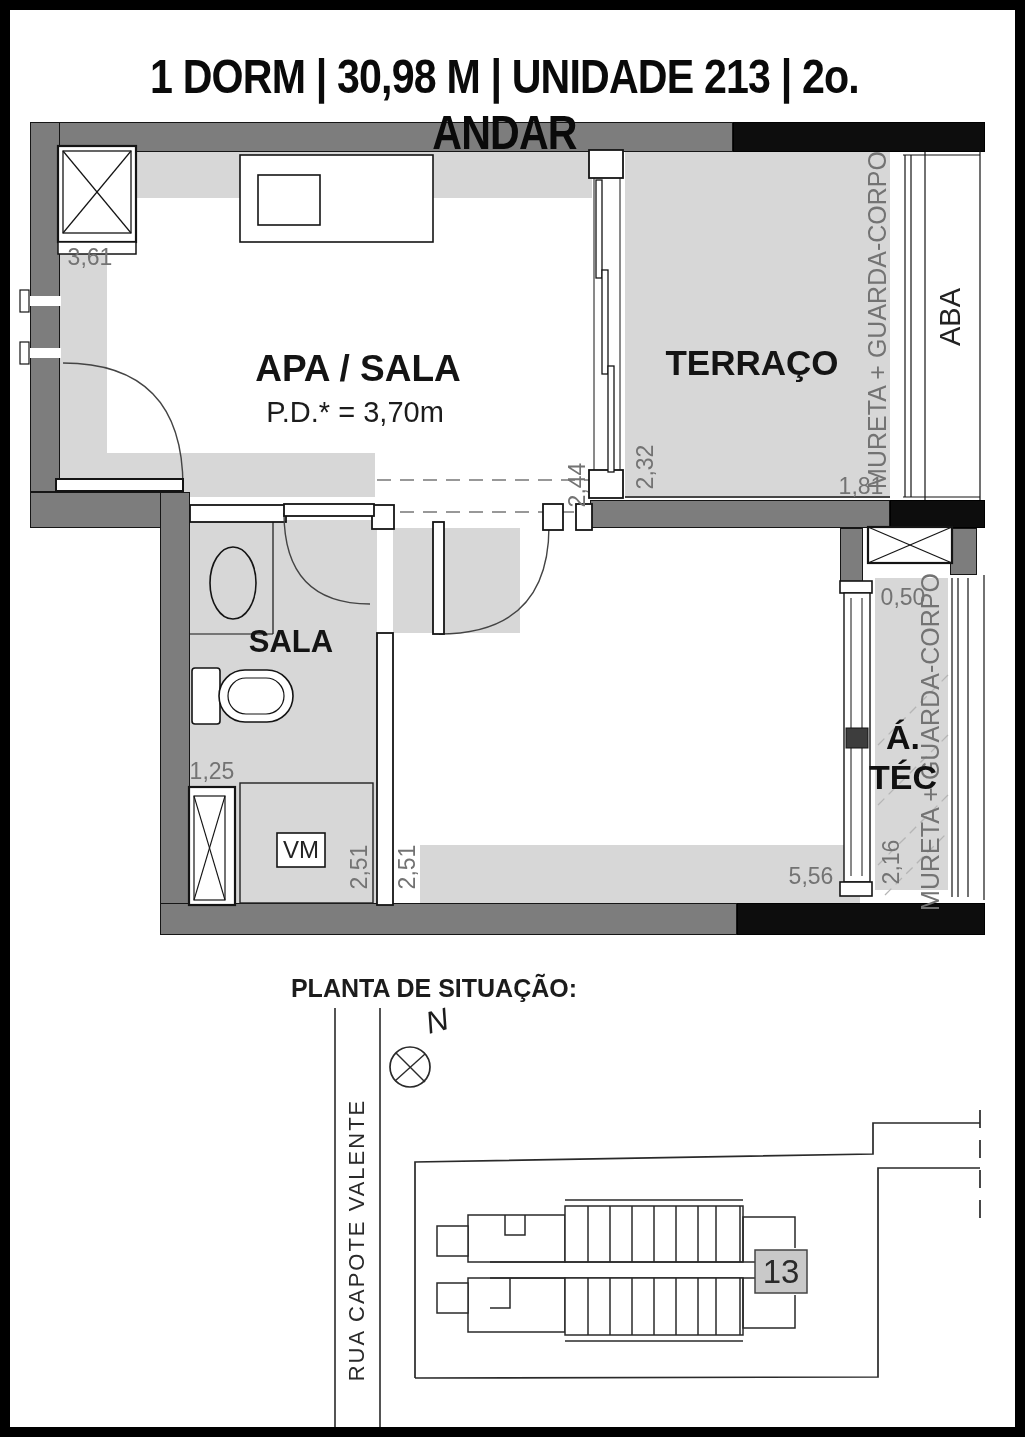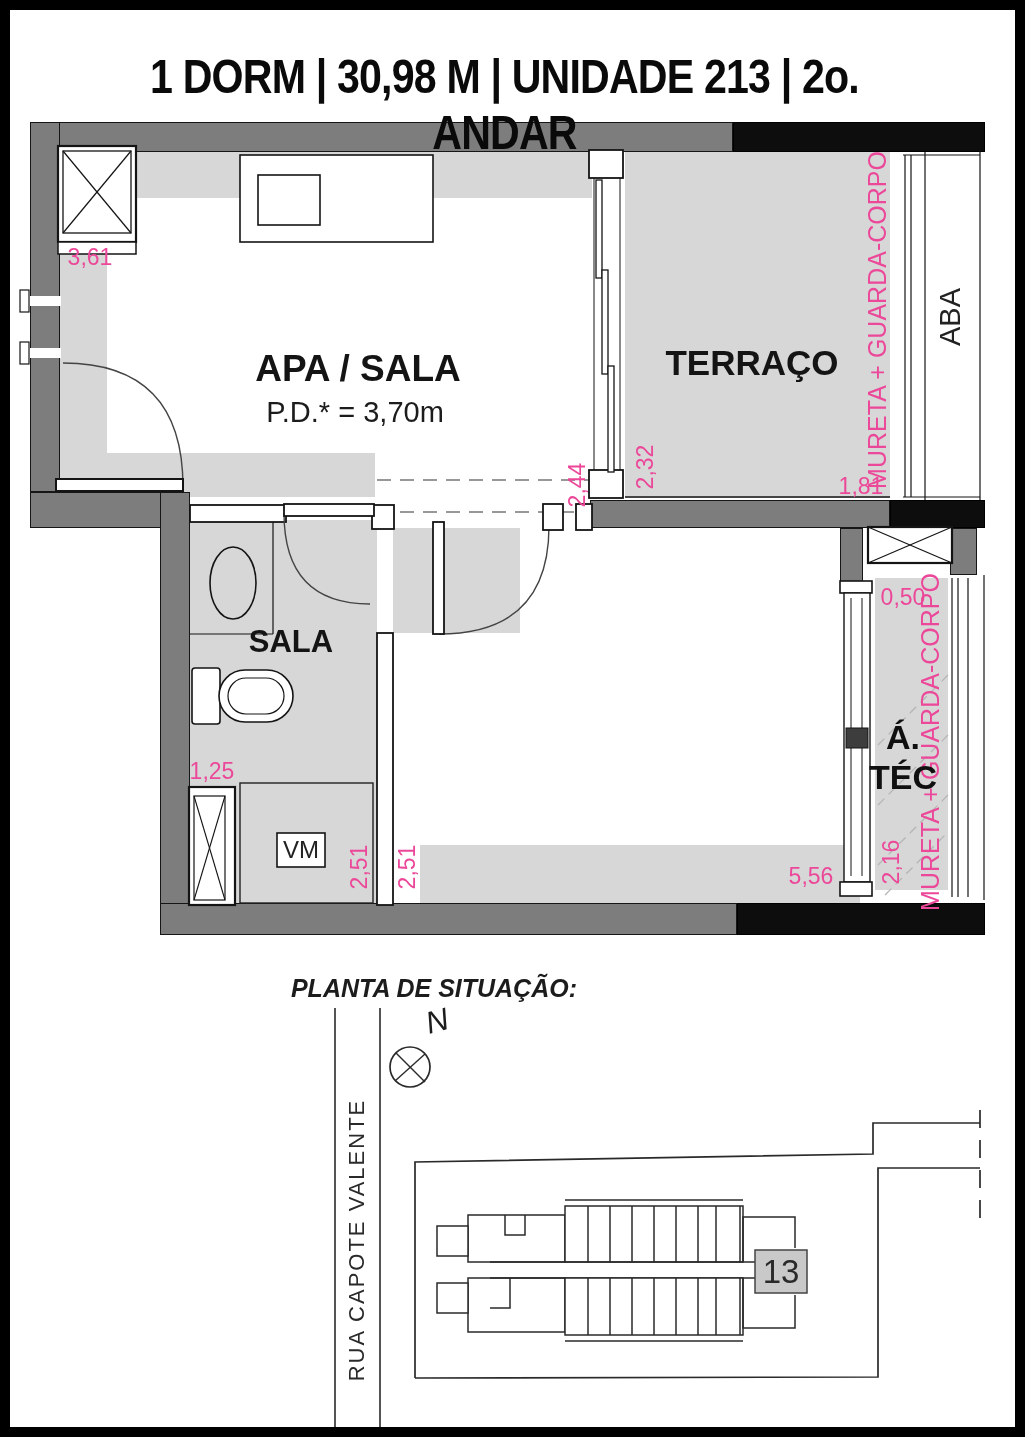--- a/index.html
+++ b/index.html
@@ -5,27 +5,27 @@
   html,body{margin:0;padding:0;background:#fff;}
   .page{position:relative;width:1025px;height:1437px;background:#fff;overflow:hidden;
         font-family:"Liberation Sans",sans-serif;color:#111;}
   .frame{position:absolute;inset:0;border:10px solid #000;pointer-events:none;z-index:60;}
   .w{position:absolute;background:var(--wall-gray,#7d7d7d);border:1px solid #161616;box-sizing:border-box;}
   .wb{position:absolute;background:var(--wall-black,#0d0d0d);border:1px solid #000;box-sizing:border-box;}
   .fl{position:absolute;background:var(--floor,#d7d7d7);}
   svg.overlay{position:absolute;left:0;top:0;z-index:20;pointer-events:none;}
   .lbl{position:absolute;z-index:30;transform:translate(-50%,-50%);white-space:nowrap;
        color:#1c1c1c;line-height:1;}
-  .dim{font-size:23px;color:#ec4899;}
+  .dim{font-size:23px;color:#737373;}
   .room{font-weight:bold;color:#141414;}
   .vtext{writing-mode:vertical-rl;transform:translate(-50%,-50%) rotate(180deg);}
   .title-bar{position:absolute;left:0;right:16px;top:48px;text-align:center;z-index:30;}
   .title-bar span{display:inline-block;font-weight:bold;font-size:49px;letter-spacing:-1px;
        transform:scaleX(0.84);transform-origin:center;color:#0a0a0a;}
-  .situ-head{font-weight:bold;font-size:25px;font-style:italic;}
+  .situ-head{font-weight:bold;font-size:25px;}
   .north-n{font-style:italic;font-size:31px;transform:translate(-50%,-50%) rotate(-15deg);}
   .unit13{font-size:33px;color:#2a2a2a;}
   .atec{z-index:31;text-align:center;font-weight:bold;font-size:34px;line-height:1.18;color:#101010;}
 </style>
 </head>
 <body>
 
 <div class="page">
 
   <div class="title-bar">

